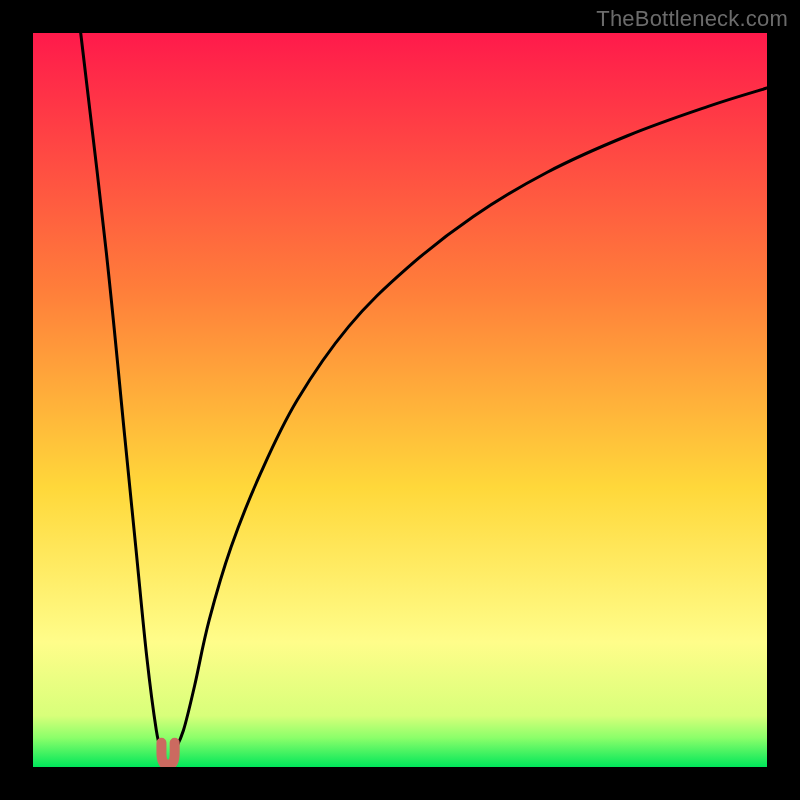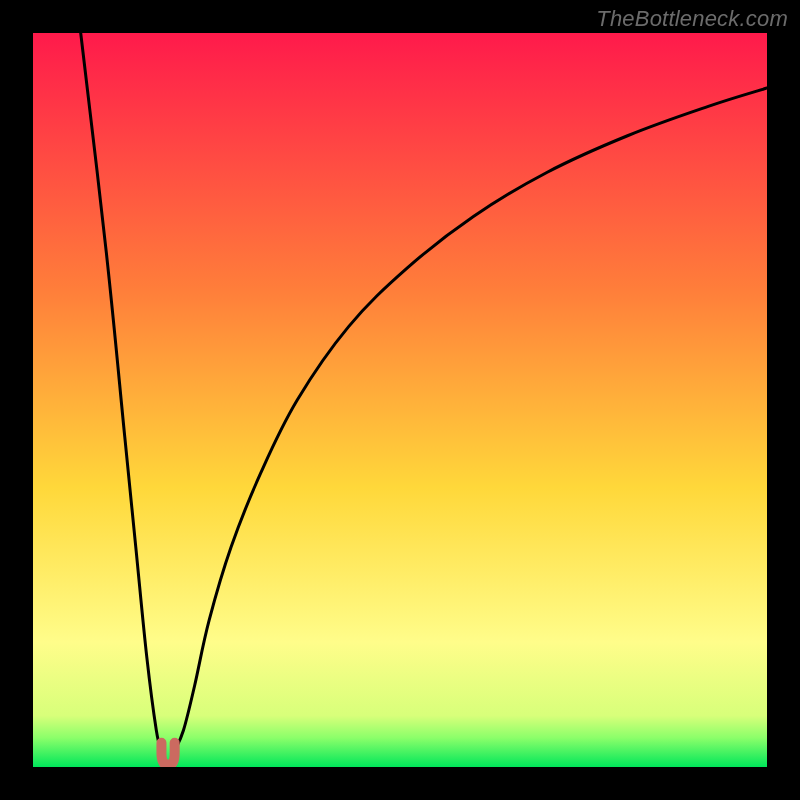--- a/index.html
+++ b/index.html
@@ -9,21 +9,20 @@
     height: 800px;
     background: #000;
     overflow: hidden;
     font-family: Arial, Helvetica, sans-serif;
   }
   .frame {
     position: absolute;
     left: 0; top: 0;
     width: 800px; height: 692px;
     background: #000;
-    font-style: italic;
   }
   .plot {
     position: absolute;
     left: 33px;
     top: 33px;
     width: 734px;
     height: 734px;
     overflow: hidden;
   }
   .plot svg {

